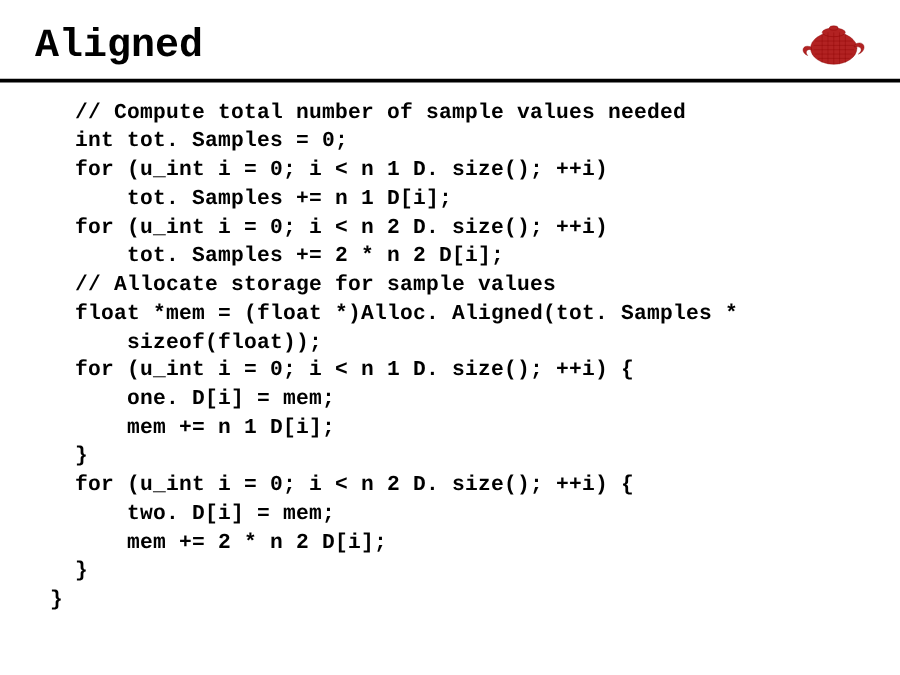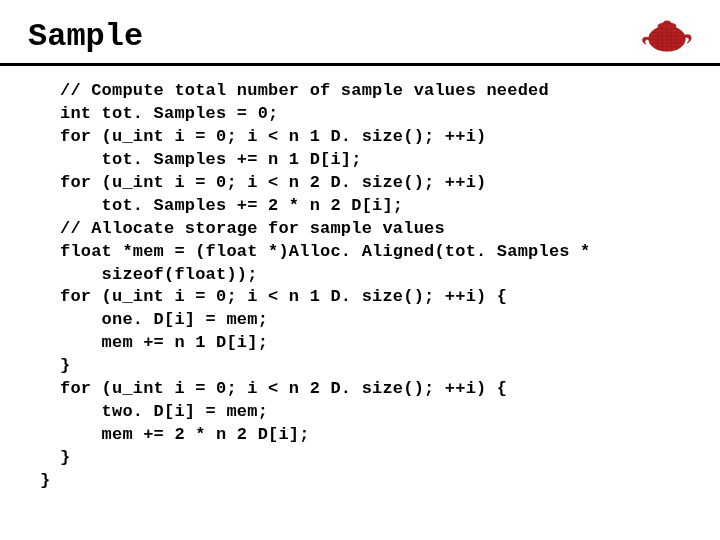--- a/index.html
+++ b/index.html
@@ -47,21 +47,21 @@
     white-space: pre;
     color: #000;
     letter-spacing: 0.2px;
   }
 </style>
 </head>
 <body>
 
 <div class="slide">
   <div class="header">
-    <h1 class="title">Sample</h1>
+    <h1 class="title">Aligned</h1>
     <svg class="teapot" viewBox="0 0 100 76">
       <g fill="#b22222" stroke="#8b0000" stroke-width="0.6">
         <ellipse cx="50" cy="46" rx="32" ry="22"></ellipse>
         <path d="M18 44 C6 40 4 52 14 56 C10 52 12 46 20 48 Z"></path>
         <path d="M80 40 C94 34 96 50 84 54 C90 50 90 42 78 44 Z"></path>
         <ellipse cx="50" cy="24" rx="16" ry="6"></ellipse>
         <ellipse cx="50" cy="18" rx="6" ry="3"></ellipse>
         <line x1="24" y1="36" x2="76" y2="36" stroke="#8b0000" stroke-width="0.5"></line>
         <line x1="22" y1="42" x2="78" y2="42" stroke="#8b0000" stroke-width="0.5"></line>
         <line x1="22" y1="48" x2="78" y2="48" stroke="#8b0000" stroke-width="0.5"></line>

